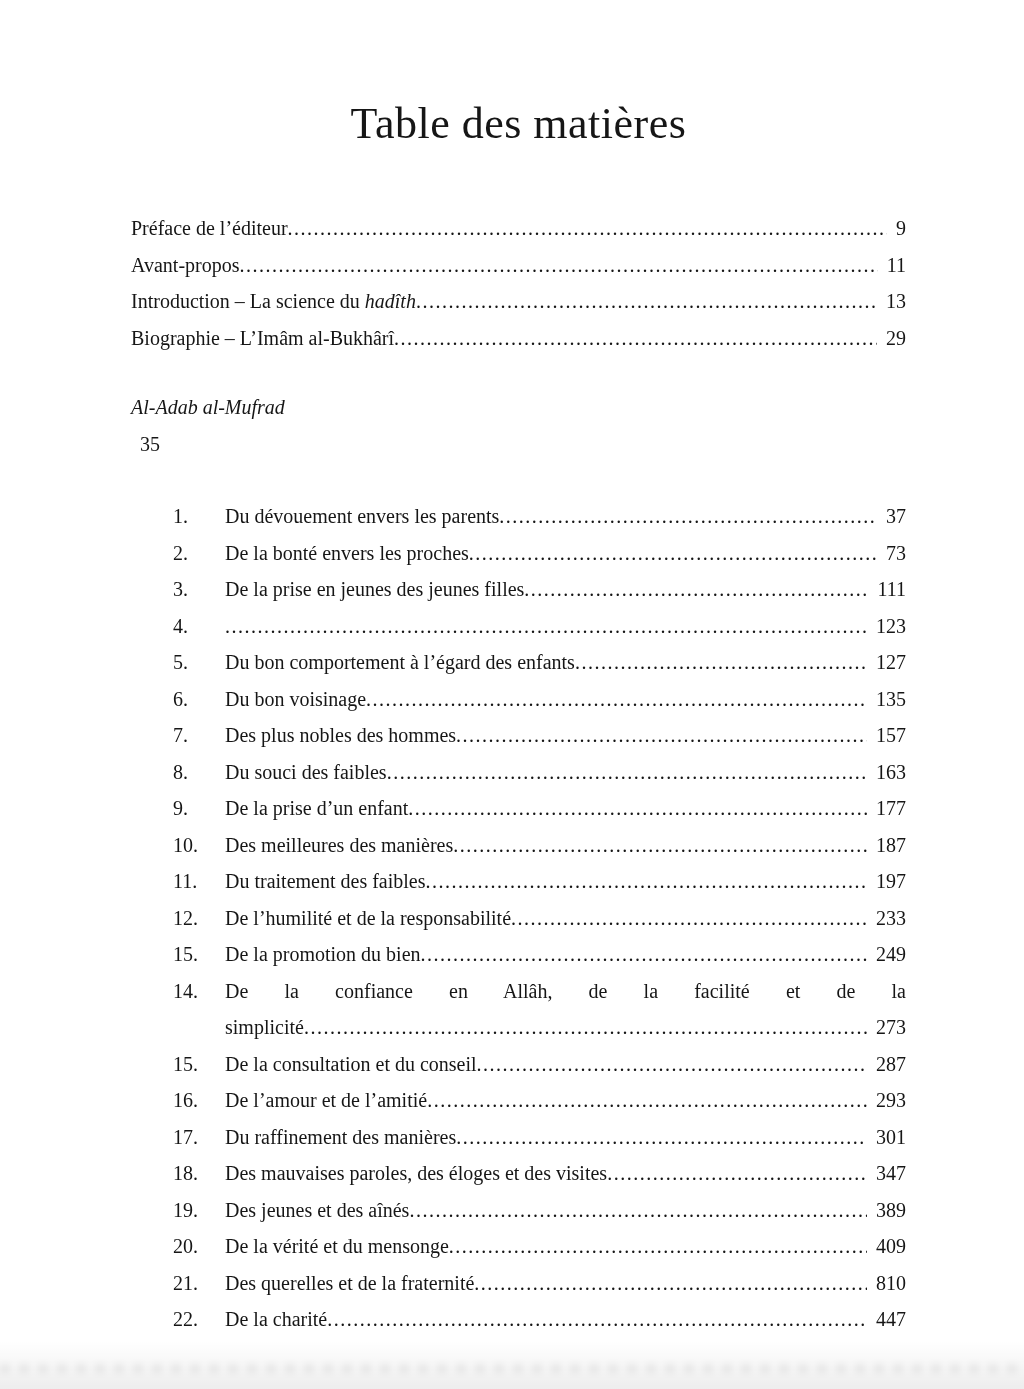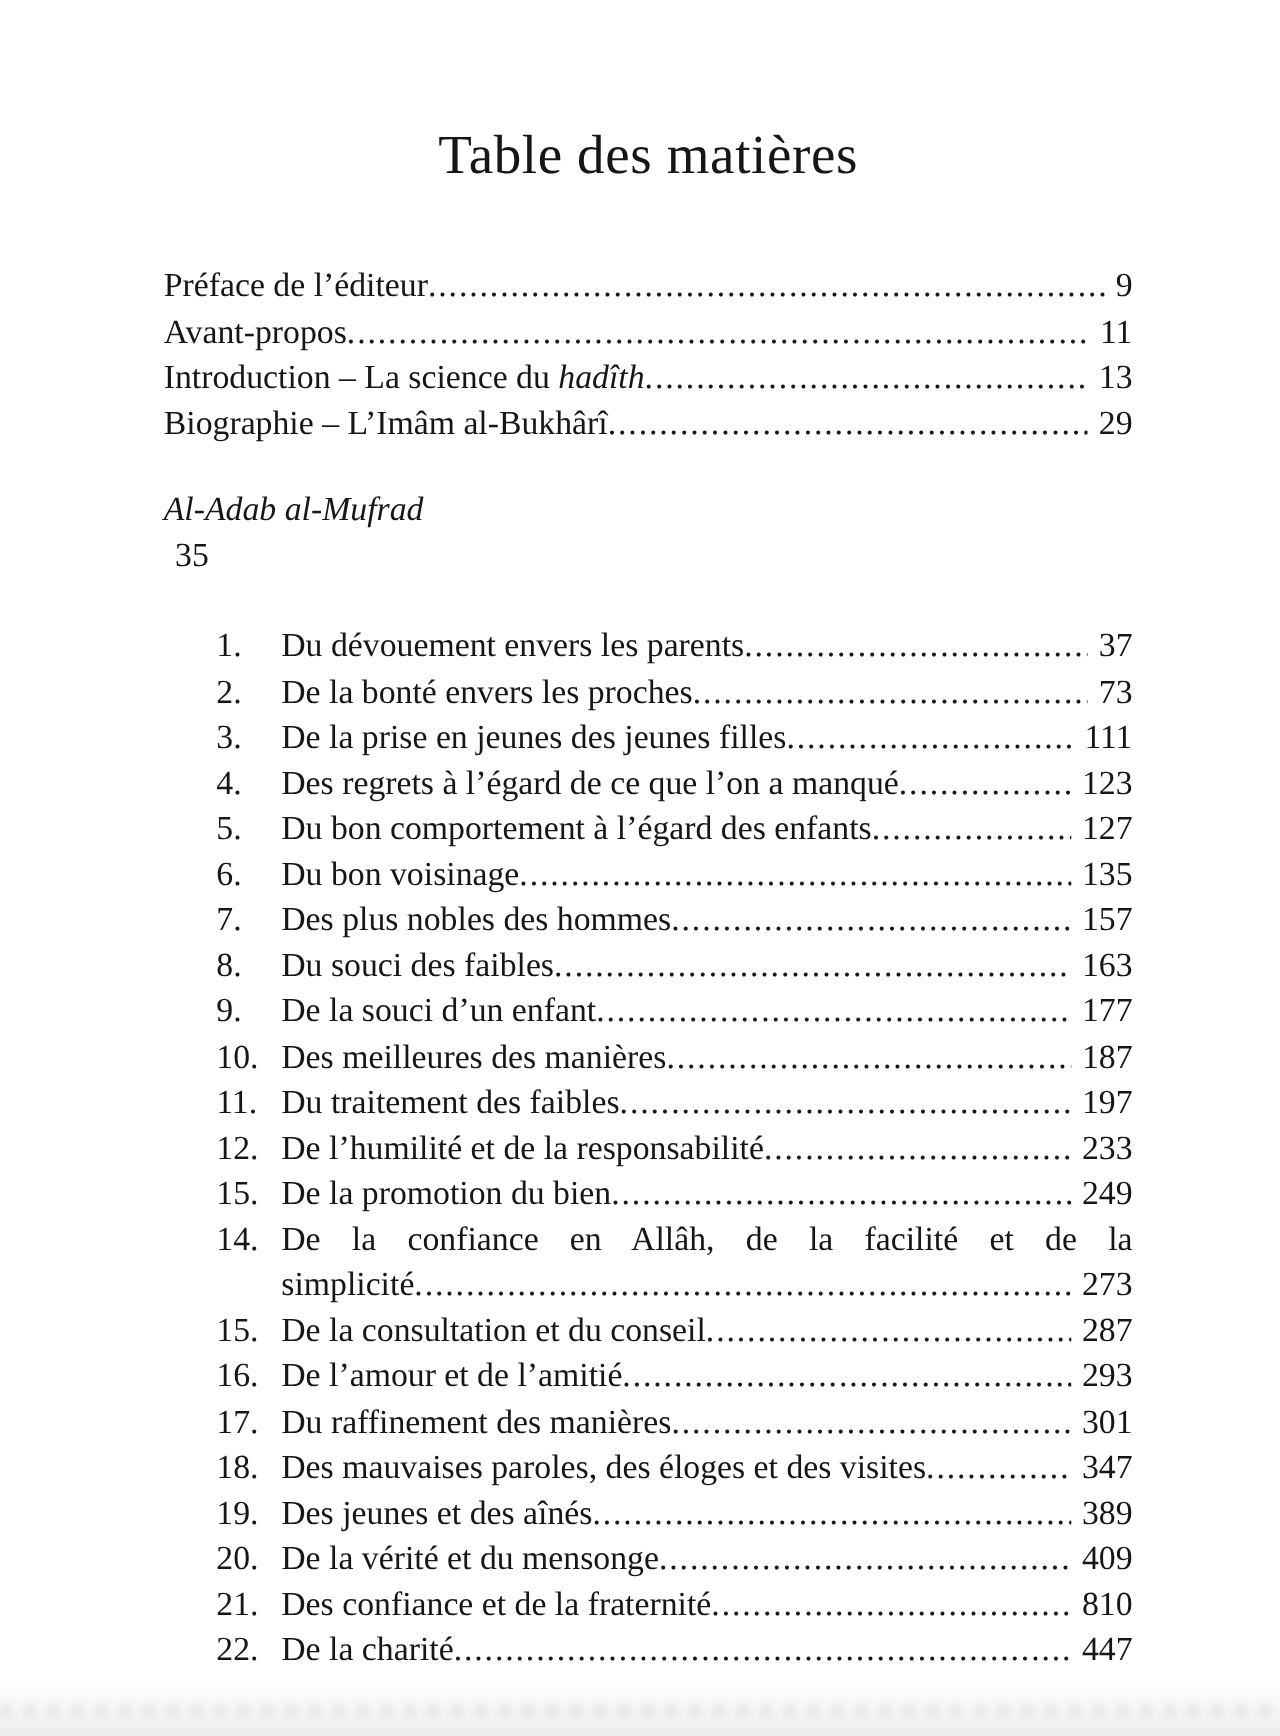--- a/index.html
+++ b/index.html
@@ -26,21 +26,21 @@
     text-align: center;
     letter-spacing: 0.5px;
   }
   .front-list { margin-top: 62px; }
   .work-row   { margin-top: 33px; flex-direction: column; }
   .chapter-list { margin-top: 36px; padding-left: 42px; }
 
   .row {
     display: flex;
     align-items: baseline;
-    font-size: 27px;
+    font-size: 20px;
     line-height: 36.5px;
     white-space: nowrap;
   }
   .num   { flex: none; width: 52px; }
   .title { flex: none; }
   .title em, .italic { font-style: italic; }
   .leader {
     flex: 1 1 0;
     overflow: hidden;
     white-space: nowrap;
@@ -130,21 +130,20 @@
         <span class="pagenum">73</span>
       </div>
       <div class="row">
         <span class="num">3.</span>
         <span class="title">De la prise en jeunes des jeunes filles</span>
         <span class="leader"></span>
         <span class="pagenum">111</span>
       </div>
       <div class="row">
         <span class="num">4.</span>
-        <span class="title">Des regrets à l’égard de ce que l’on a manqué</span>
         <span class="leader"></span>
         <span class="pagenum">123</span>
       </div>
       <div class="row">
         <span class="num">5.</span>
         <span class="title">Du bon comportement à l’égard des enfants</span>
         <span class="leader"></span>
         <span class="pagenum">127</span>
       </div>
       <div class="row">
@@ -160,21 +159,21 @@
         <span class="pagenum">157</span>
       </div>
       <div class="row">
         <span class="num">8.</span>
         <span class="title">Du souci des faibles</span>
         <span class="leader"></span>
         <span class="pagenum">163</span>
       </div>
       <div class="row">
         <span class="num">9.</span>
-        <span class="title">De la souci d’un enfant</span>
+        <span class="title">De la prise d’un enfant</span>
         <span class="leader"></span>
         <span class="pagenum">177</span>
       </div>
       <div class="row">
         <span class="num">10.</span>
         <span class="title">Des meilleures des manières</span>
         <span class="leader"></span>
         <span class="pagenum">187</span>
       </div>
       <div class="row">
@@ -236,21 +235,21 @@
         <span class="pagenum">389</span>
       </div>
       <div class="row">
         <span class="num">20.</span>
         <span class="title">De la vérité et du mensonge</span>
         <span class="leader"></span>
         <span class="pagenum">409</span>
       </div>
       <div class="row">
         <span class="num">21.</span>
-        <span class="title">Des confiance et de la fraternité</span>
+        <span class="title">Des querelles et de la fraternité</span>
         <span class="leader"></span>
         <span class="pagenum">810</span>
       </div>
       <div class="row">
         <span class="num">22.</span>
         <span class="title">De la charité</span>
         <span class="leader"></span>
         <span class="pagenum">447</span>
       </div>
     </div>

